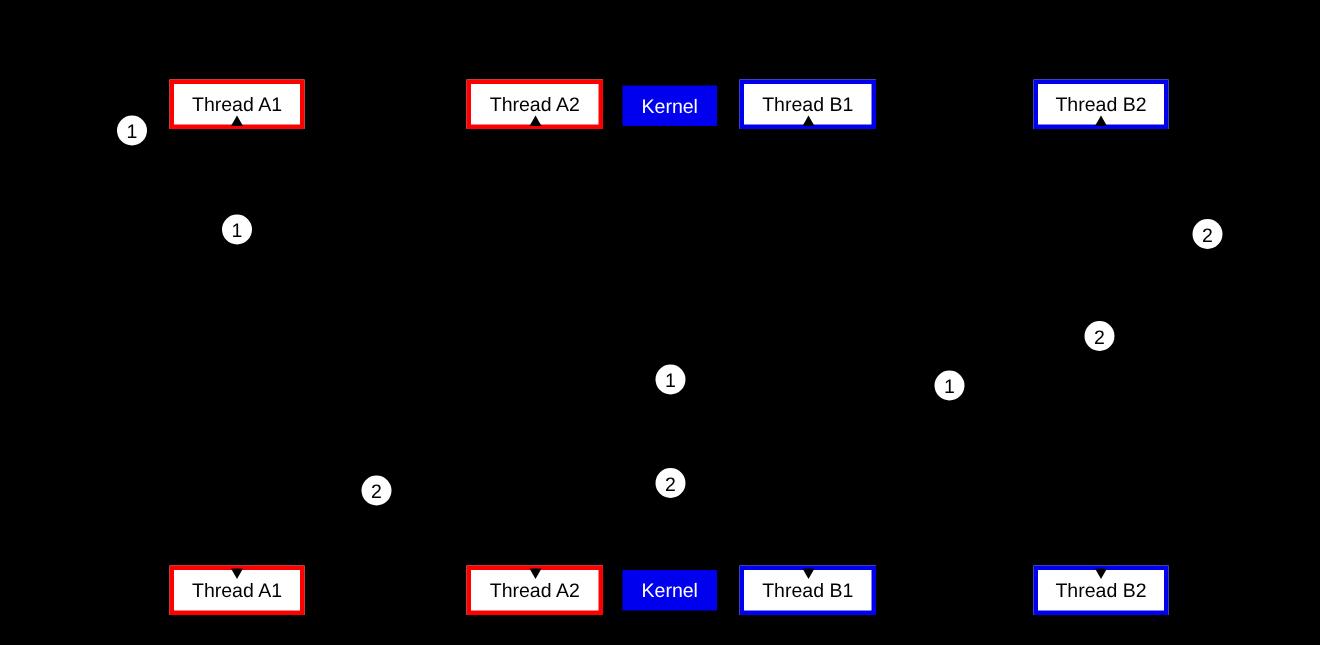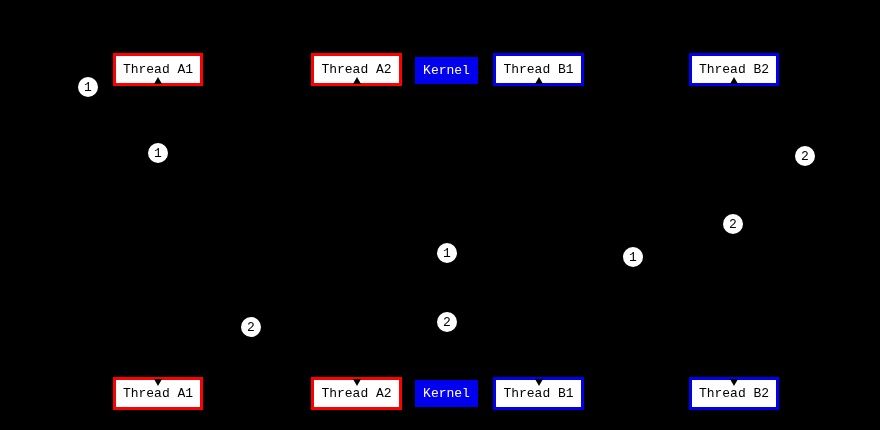--- a/index.html
+++ b/index.html
@@ -5,21 +5,21 @@
   html, body {
     margin: 0;
     padding: 0;
     background: #000000;
   }
   #canvas {
     position: relative;
     width: 880px;
     height: 430px;
     overflow: hidden;
-    font-family: Liberation Mono, monospace;
+    font-family: Liberation Sans, sans-serif;
   }
   .box {
     position: absolute;
     box-sizing: border-box;
     border: 3px solid;
     display: flex;
     align-items: center;
     justify-content: center;
     font-size: 13px;
     line-height: 1;

